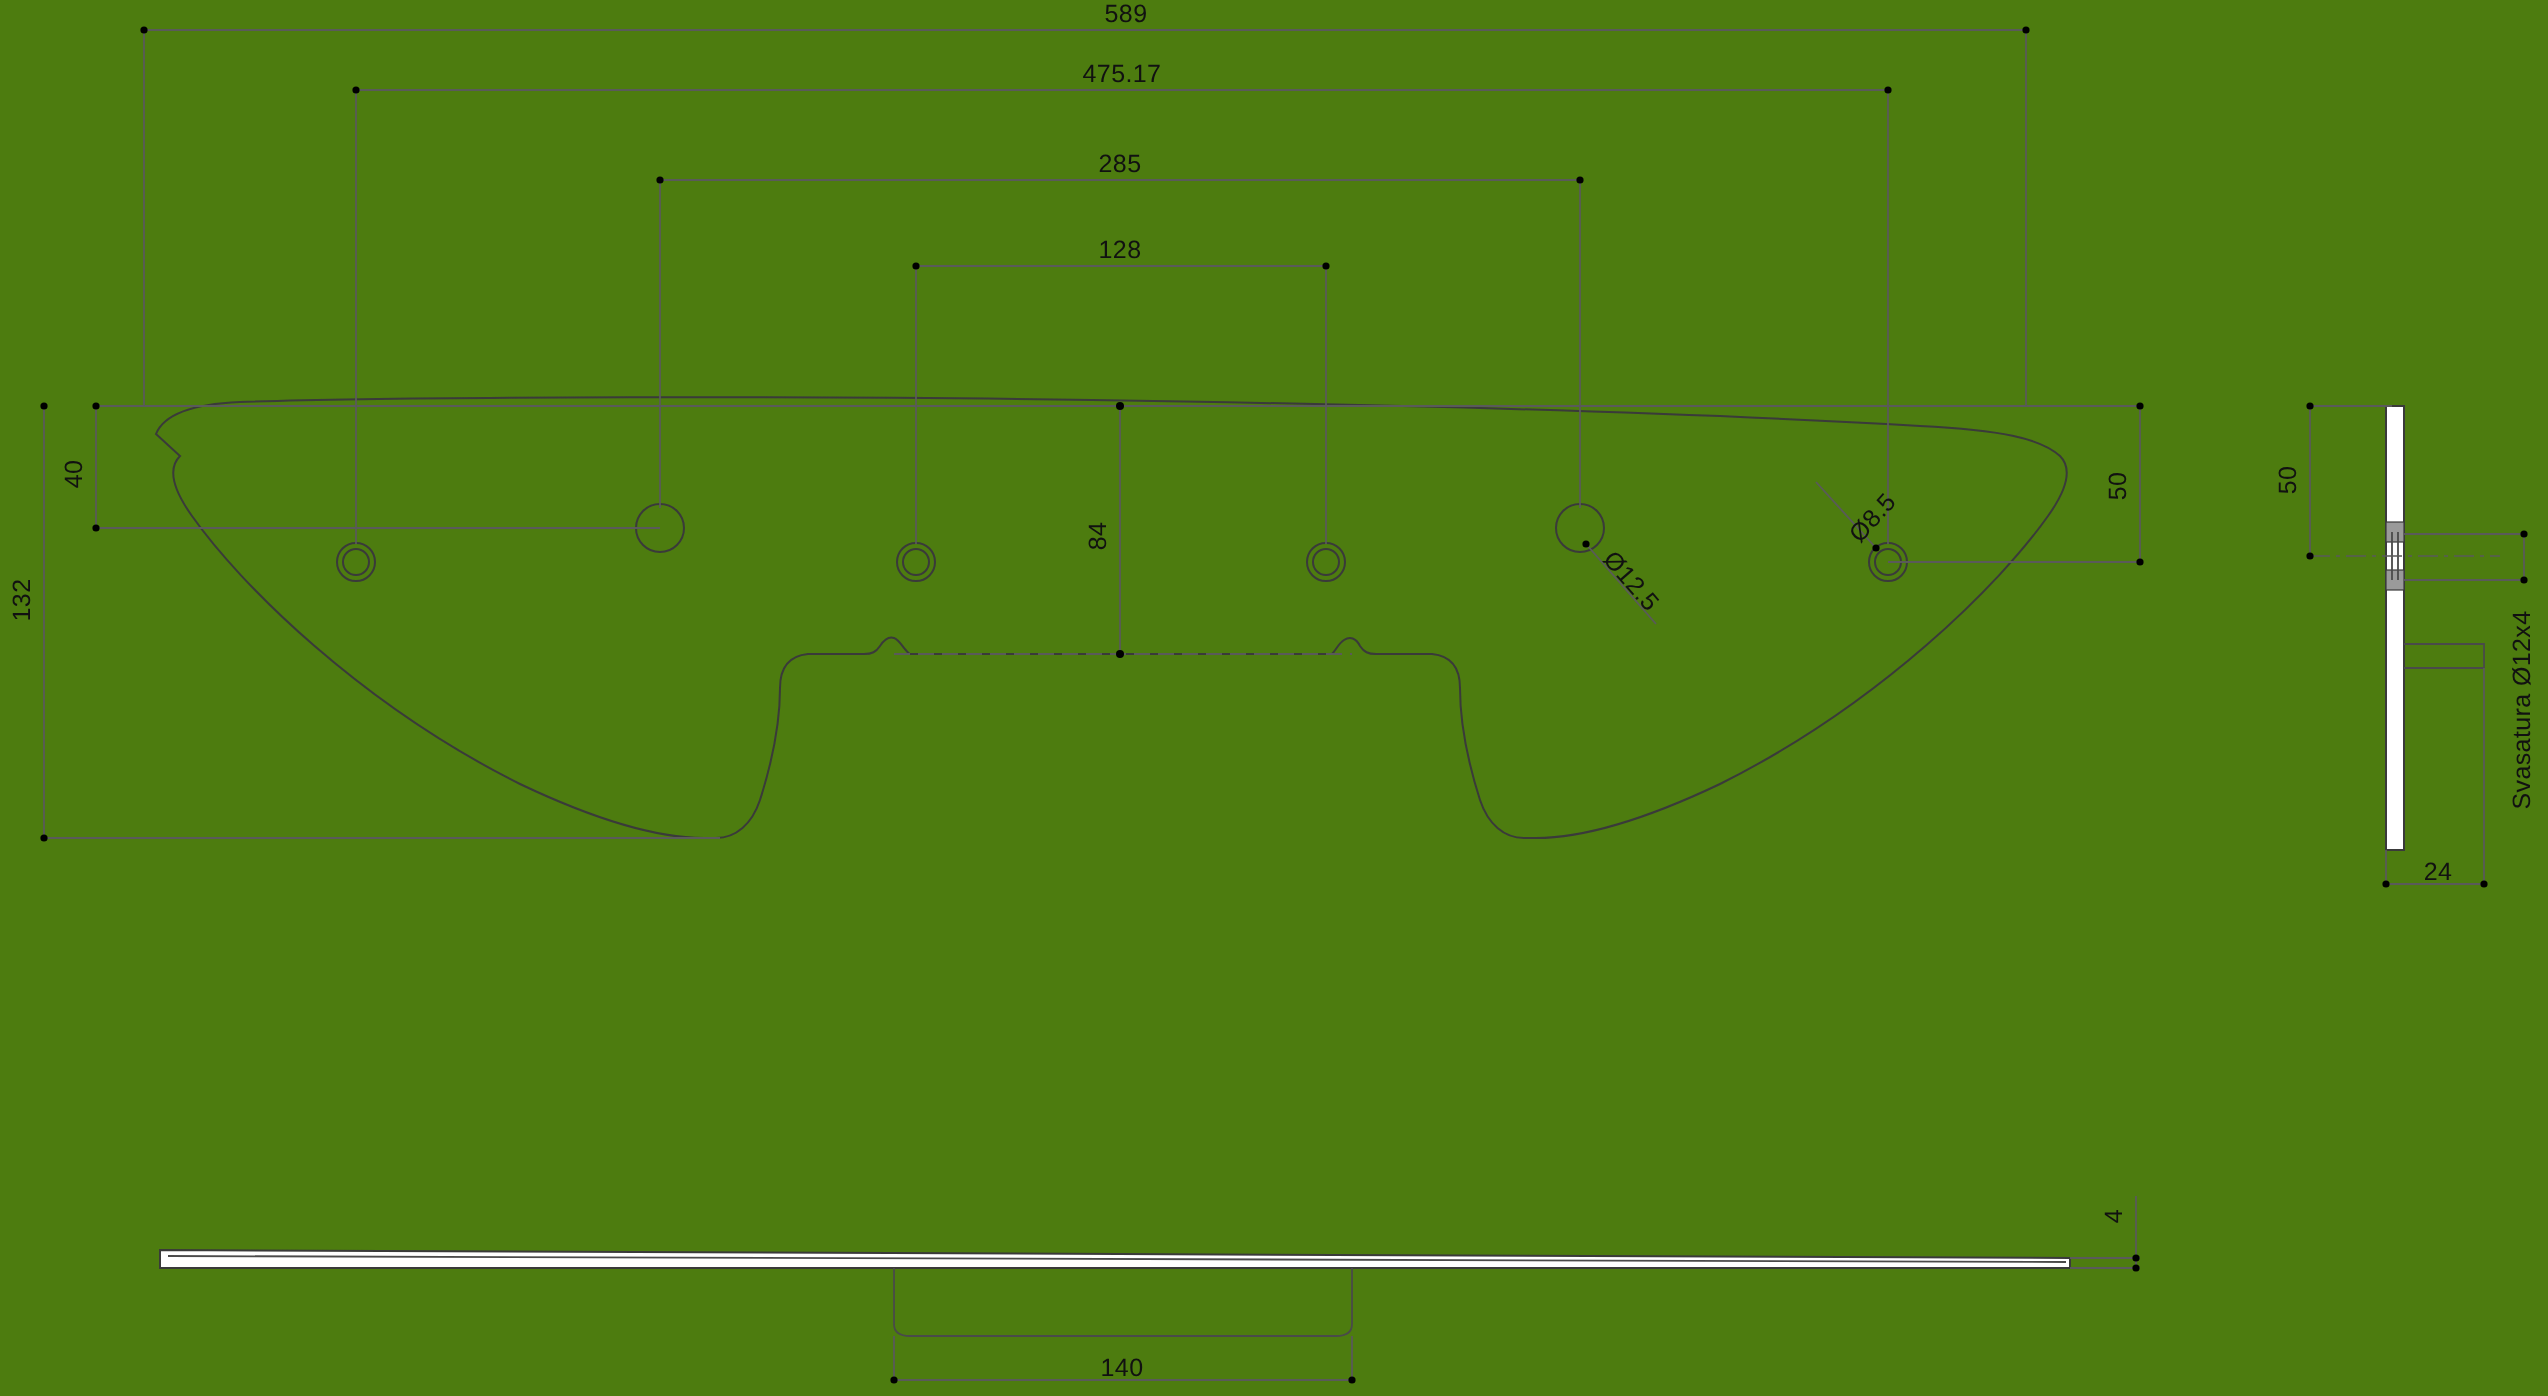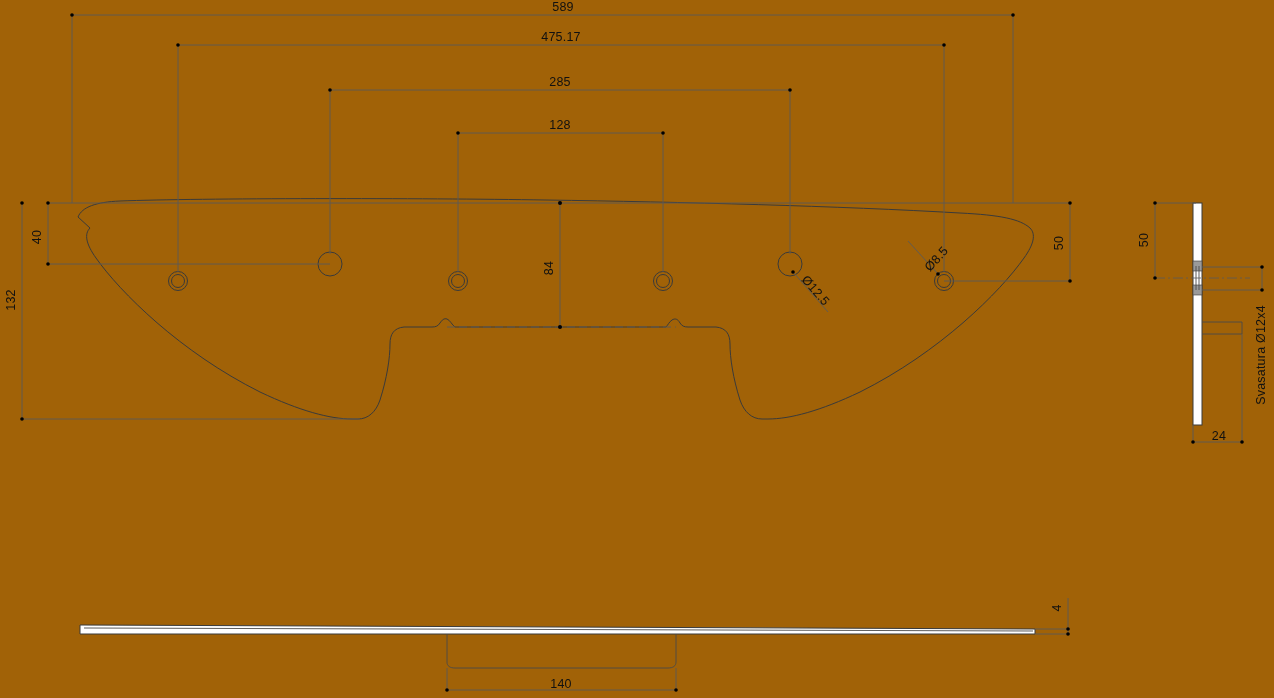--- a/index.html
+++ b/index.html
@@ -7,21 +7,21 @@
     padding: 0;
     background: #ffffff;
   }
   body {
     font-family: "Liberation Sans", sans-serif;
   }
   #drawing-root {
     position: relative;
     width: 1274px;
     height: 698px;
-    background: #a16207;
+    background: #4d7c0f;
     overflow: hidden;
   }
   svg#cad {
     display: block;
     width: 1274px;
     height: 698px;
   }
   .outline {
     fill: none;
     stroke: #3a3a3a;

